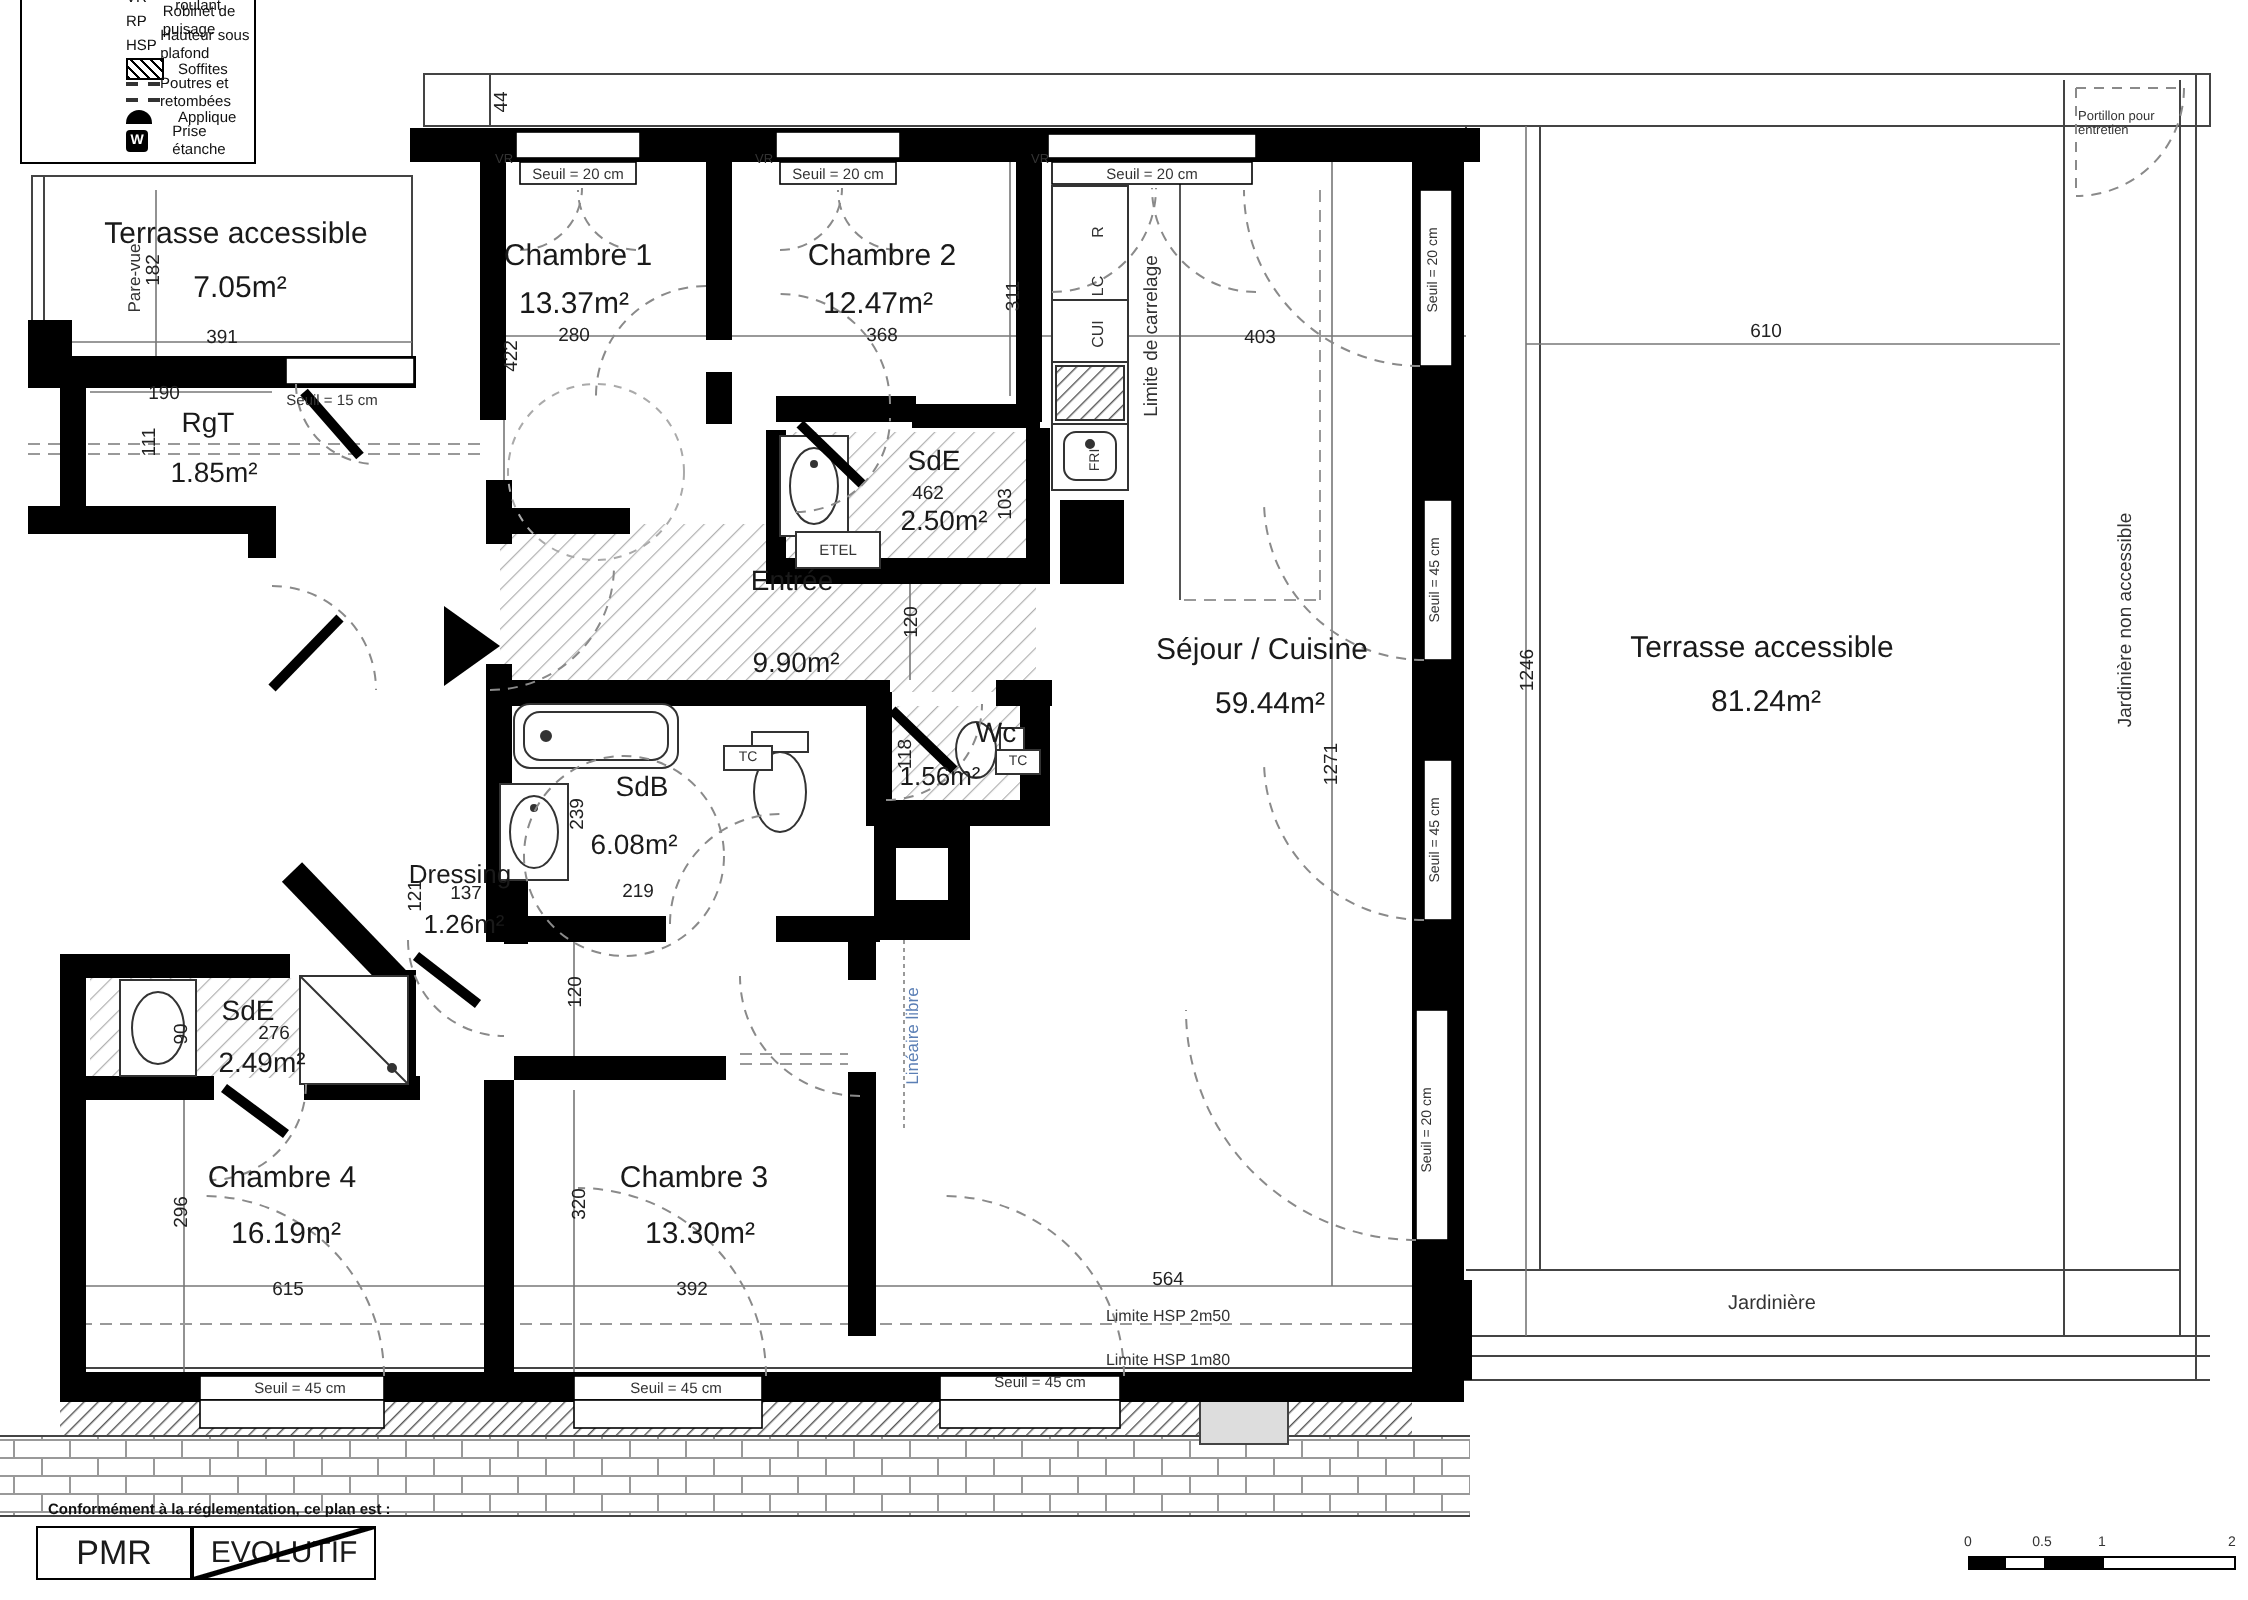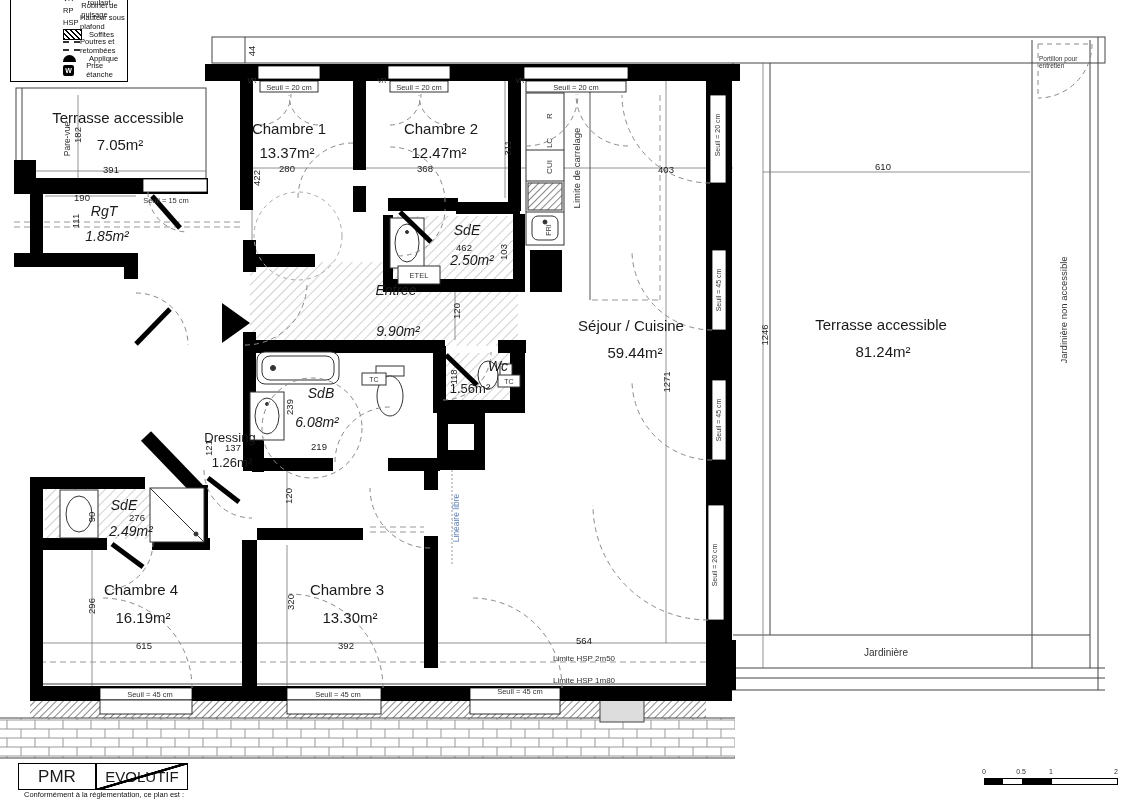--- a/index.html
+++ b/index.html
@@ -1,21 +1,21 @@
 <!DOCTYPE html>
 <html><head>
 <meta charset="utf-8">
 <style>
   html,body{margin:0;padding:0;background:#fff;}
   #page{position:relative;width:1124px;height:800px;background:#fff;overflow:hidden;
         font-family:"Liberation Sans",sans-serif;color:#1a1a1a;}
   svg{position:absolute;left:0;top:0;}
   .lbl{position:absolute;transform:translate(-50%,-50%);white-space:nowrap;color:#1a1a1a;}
   .name{font-size:15px;}
-  .name14{font-size:14px;font-style:italic;}
+  .name14{font-size:14px;}
   .name13{font-size:13px;}
   .dim{position:absolute;transform:translate(-50%,-50%);font-size:9.5px;color:#222;white-space:nowrap;}
   .dimv{position:absolute;writing-mode:vertical-rl;transform:translate(-50%,-50%) rotate(180deg);
         font-size:9.5px;color:#222;white-space:nowrap;}
   .ann{position:absolute;transform:translate(-50%,-50%);font-size:7.5px;color:#333;white-space:nowrap;}
   .annv{position:absolute;writing-mode:vertical-rl;transform:translate(-50%,-50%) rotate(180deg);
         font-size:8px;color:#333;white-space:nowrap;}
   .blue{color:#5b7fb5;}
   
   #legend{position:absolute;left:10px;top:-10px;width:118px;height:92px;border:1px solid #000;
@@ -23,21 +23,21 @@
   .lrow{display:flex;align-items:center;height:12px;}
   .labbr{width:26px;font-size:7.5px;color:#111;display:flex;align-items:center;padding-left:48px;}
   .ltxt{color:#111;}
   .ic-soffites{width:17px;height:9px;border:1px solid #000;
      background:repeating-linear-gradient(45deg,#000 0 1px,#fff 1px 3.5px);}
   .ic-poutres{width:17px;height:6px;border-top:2px dashed #333;border-bottom:2px dashed #333;}
   .ic-applique{width:13px;height:7px;background:#000;border-radius:13px 13px 0 0;}
   .ic-prise{width:11px;height:11px;background:#000;border-radius:2px;color:#fff;
      font-size:7px;font-weight:bold;display:flex;align-items:center;justify-content:center;}
   
-  #foot-note{position:absolute;left:24px;top:750px;font-size:7.5px;font-weight:normal;color:#111;margin-top:40px;}
+  #foot-note{position:absolute;left:24px;top:750px;font-size:7.5px;font-weight:bold;color:#111;}
   .fbox{position:absolute;border:1.5px solid #000;background:#fff;display:flex;align-items:center;
         justify-content:center;box-sizing:border-box;}
   #pmr-box{left:18px;top:763px;width:78px;height:27px;font-size:17px;}
   #evo-box{left:96px;top:763px;width:92px;height:27px;font-size:15px;}
   #evo-strike{position:absolute;left:96px;top:763px;width:92px;height:27px;
      background:linear-gradient(to bottom right,transparent 47%,#000 48%,#000 52%,transparent 53%);}
   
   #scalebar{position:absolute;left:984px;top:778px;width:134px;height:7px;border:1px solid #000;
             display:flex;box-sizing:border-box;}
   .sb-b{background:#000;height:100%;}
@@ -333,23 +333,23 @@
 <div class="lbl name" style="left:881px;top:324px">Terrasse accessible</div>
 <div class="lbl name" style="left:883px;top:351px">81.24m²</div>
 
 <div class="dimv" style="left:251px;top:51px">44</div>
 <div class="dimv" style="left:77px;top:135px">182</div>
 <div class="dim" style="left:111px;top:169px">391</div>
 <div class="dim" style="left:82px;top:197px">190</div>
 <div class="dimv" style="left:75px;top:221px">111</div>
 <div class="dimv" style="left:256px;top:178px">422</div>
 <div class="dim" style="left:287px;top:168px">280</div>
-<div class="dim" style="left:425px;top:168px">368</div>
+<div class="dim" style="left:441px;top:168px">368</div>
 <div class="dimv" style="left:507px;top:148px">311</div>
-<div class="dim" style="left:666px;top:169px">403</div>
+<div class="dim" style="left:630px;top:169px">403</div>
 <div class="dim" style="left:464px;top:247px">462</div>
 <div class="dimv" style="left:503px;top:252px">103</div>
 <div class="dimv" style="left:456px;top:311px">120</div>
 <div class="dimv" style="left:289px;top:407px">239</div>
 <div class="dim" style="left:319px;top:446px">219</div>
 <div class="dimv" style="left:453px;top:377px">118</div>
 <div class="dimv" style="left:208px;top:448px">121</div>
 <div class="dim" style="left:233px;top:447px">137</div>
 <div class="dim" style="left:137px;top:517px">276</div>
 <div class="dimv" style="left:91px;top:517px">90</div>

